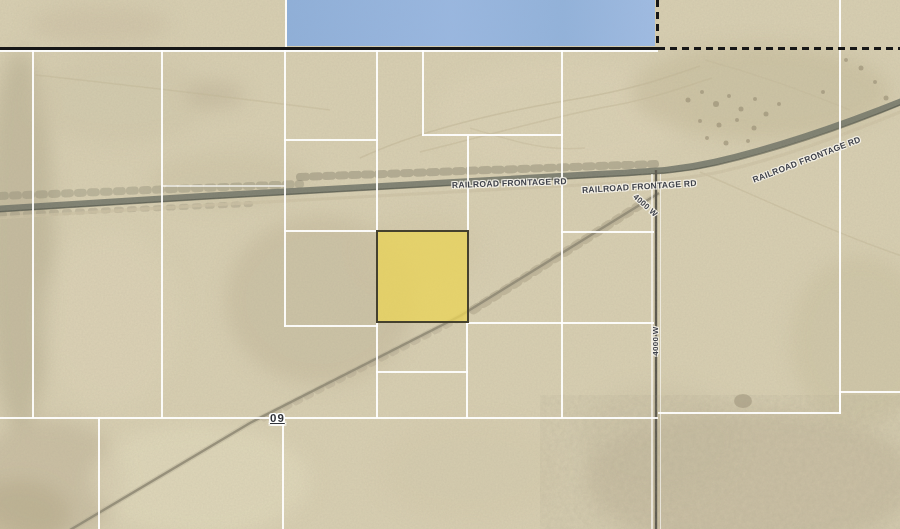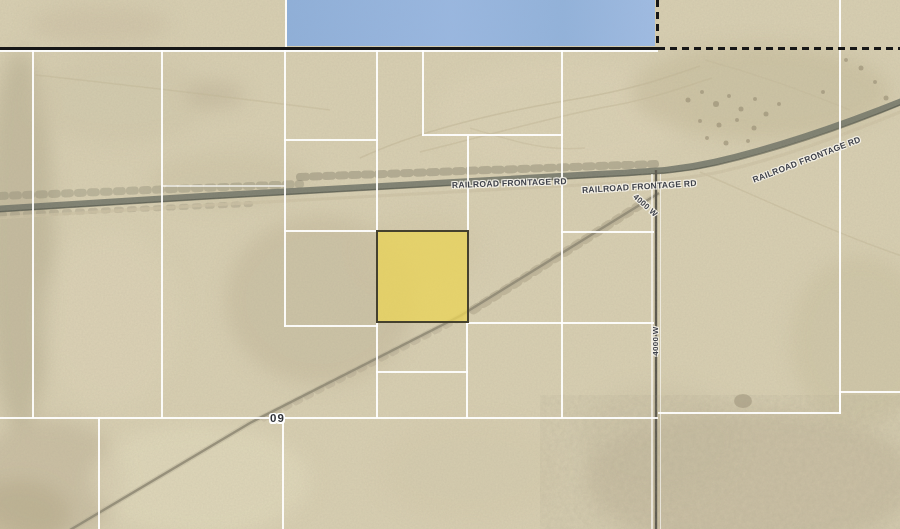--- a/index.html
+++ b/index.html
@@ -29,21 +29,21 @@
                  1px 1px 0 #f3f0e7,0 0 2px #f3f0e7;}
   .lbl-rfr1{left:452px;top:181px;transform:rotate(-2deg);}
   .lbl-rfr2{left:582px;top:186px;transform:rotate(-3.5deg);}
   .lbl-rfr3{left:753px;top:176px;transform:rotate(-21deg);}
   .lbl-4000w-diag{left:634px;top:192px;transform:rotate(42deg);font-size:8px;}
   .lbl-4000w-vert{left:637px;top:337px;width:38px;text-align:center;
       transform:rotate(-90deg);transform-origin:center;font-size:8px;}
   .lbl-section{left:270px;top:413px;font-size:11.5px;color:#31343a;letter-spacing:1px;
      text-shadow:-1.5px -1.5px 0 #fff,1.5px -1.5px 0 #fff,-1.5px 1.5px 0 #fff,
                  1.5px 1.5px 0 #fff,0 -1.5px 0 #fff,0 1.5px 0 #fff,
-                 -1.5px 0 0 #fff,1.5px 0 0 #fff;}
+                 -1.5px 0 0 #fff,1.5px 0 0 #fff;text-decoration:underline;}
 </style>
 </head>
 <body>
 
 <div class="screen">
 
   <svg width="900" height="529" viewBox="0 0 900 529">
     <defs>
       <filter id="soft" x="-60%" y="-60%" width="220%" height="220%">
         <feGaussianBlur stdDeviation="9"></feGaussianBlur>

